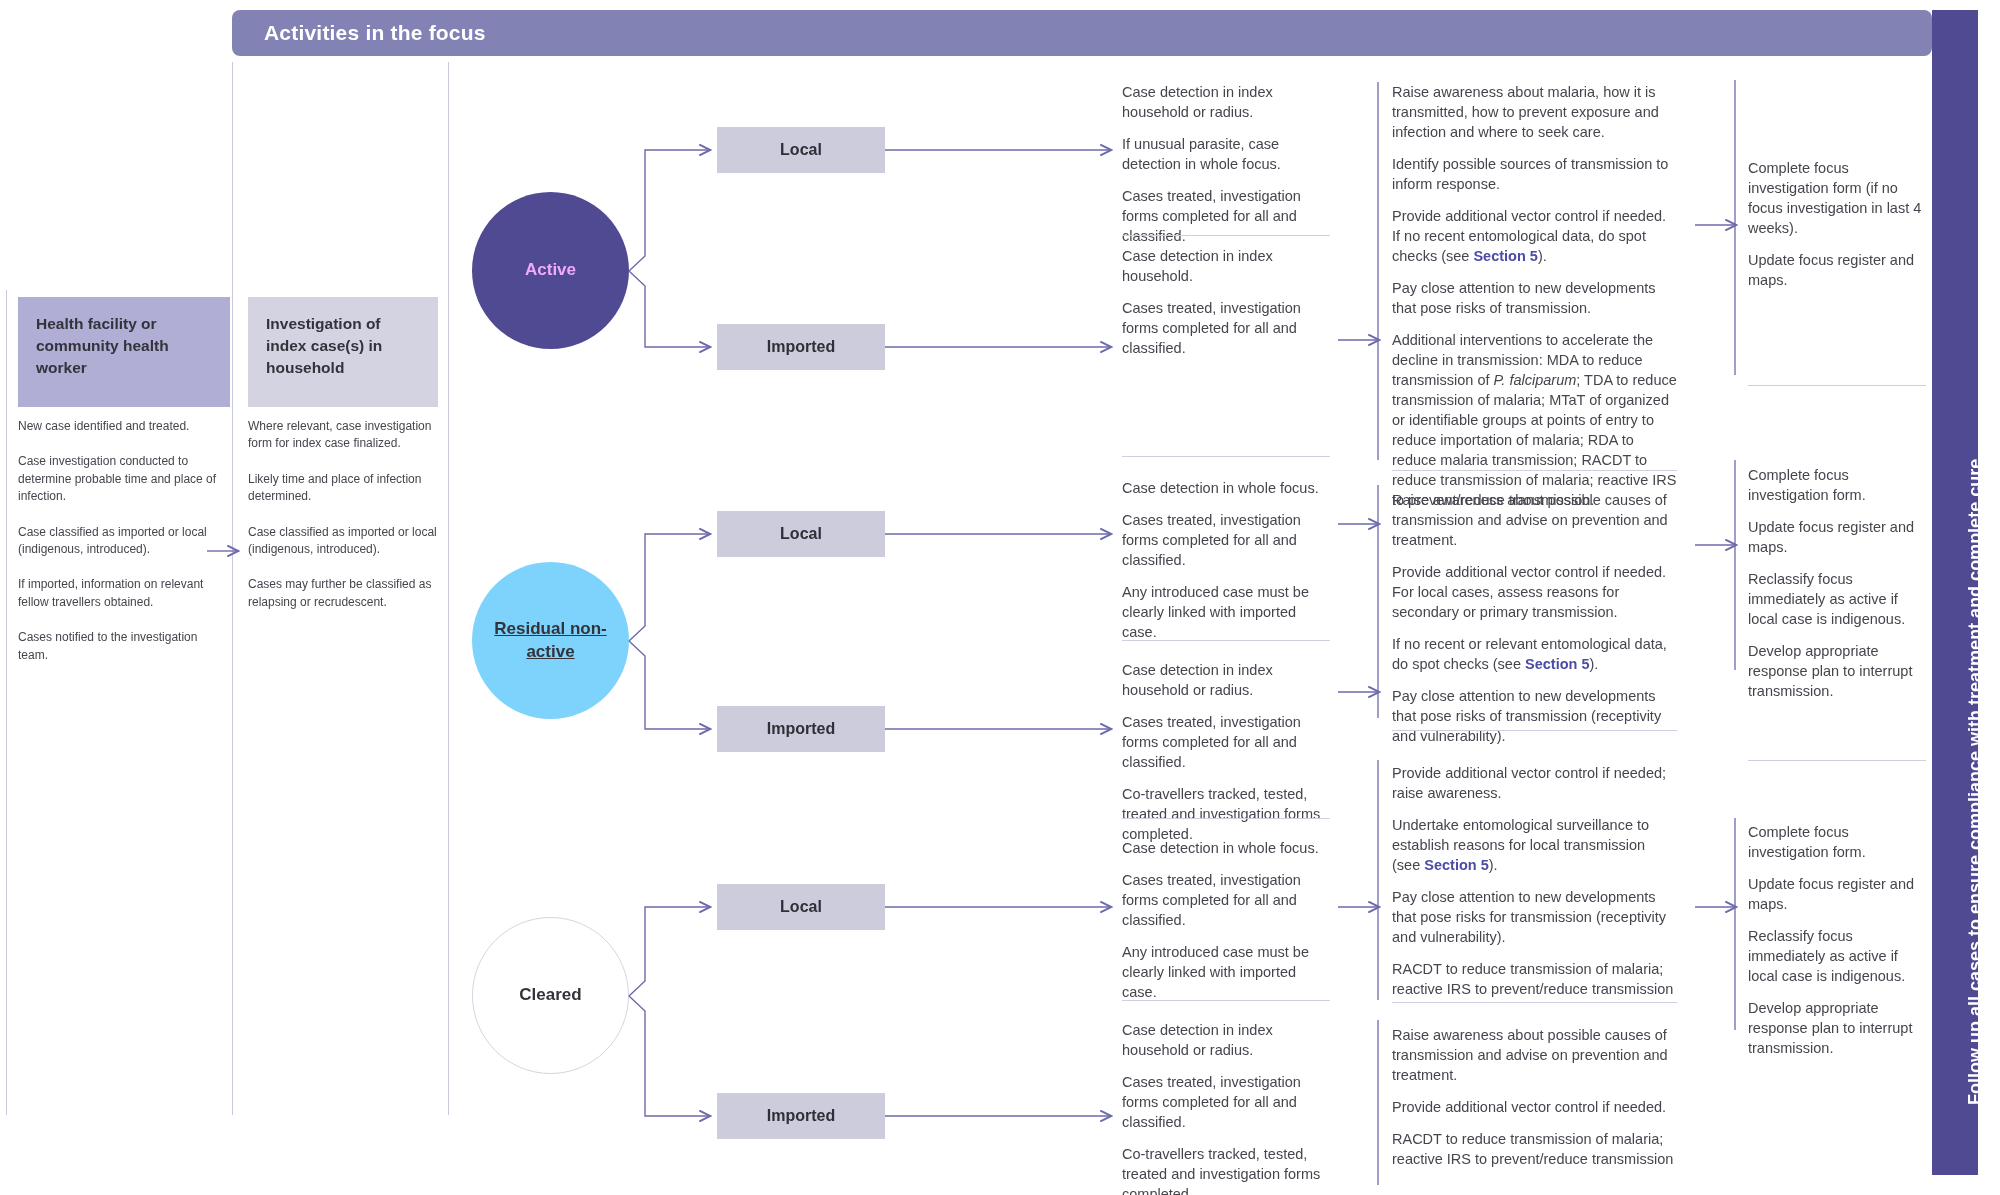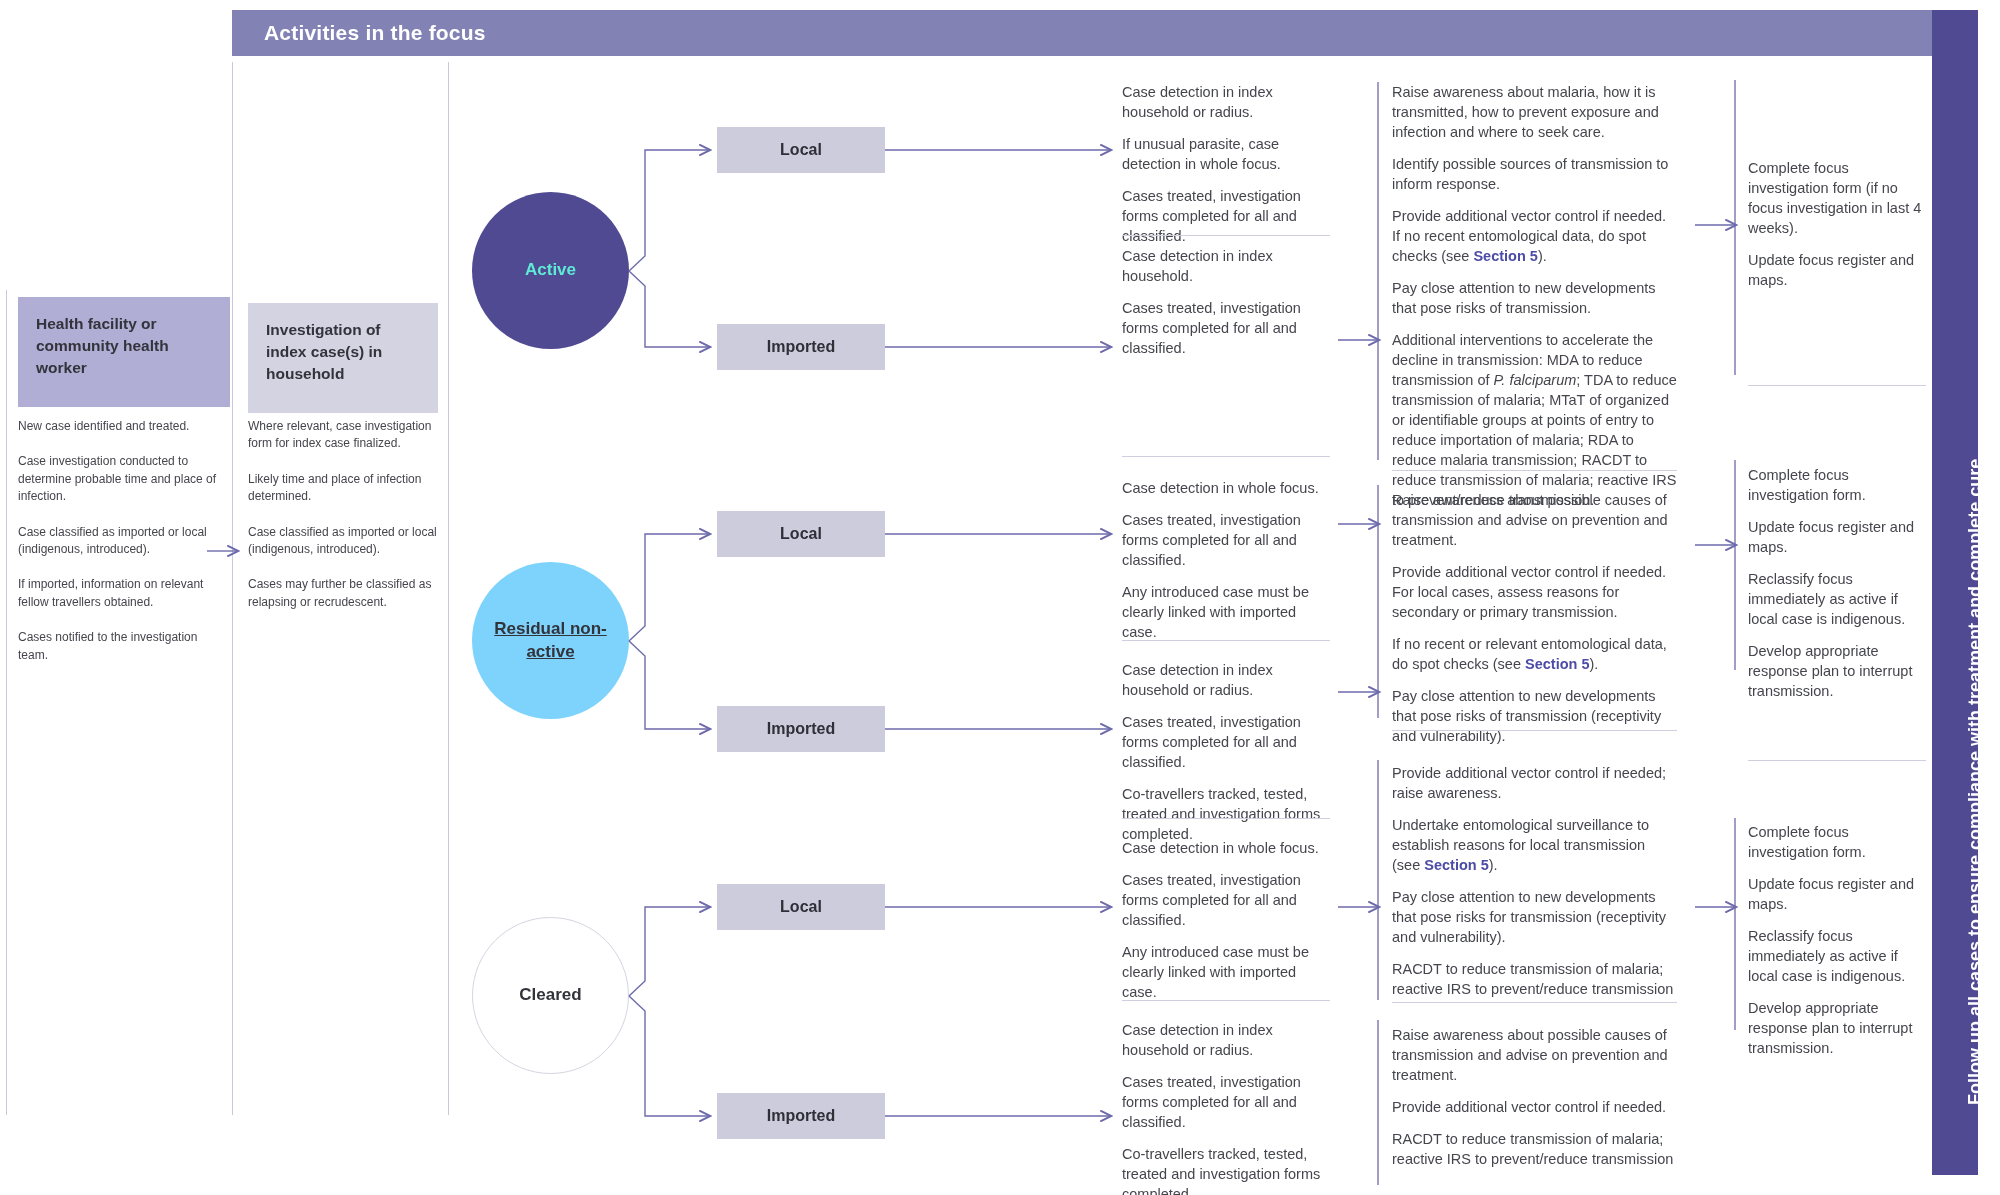--- a/index.html
+++ b/index.html
@@ -10,57 +10,57 @@
     color: #3a3a42;
     overflow: hidden;
   }
   #root { position: relative; width: 2000px; height: 1195px; }
 
   
   .header-bar {
     position: absolute; left: 232px; top: 10px;
     width: 1700px; height: 46px;
     background: #8283b4;
-    display: flex; align-items: center;
+    display: flex; align-items: center; border-radius: 8px;
   }
   .header-title {
     color: #ffffff; font-size: 21px; font-weight: bold;
     letter-spacing: .2px; padding-left: 32px;
   }
 
   
   .vrule { position: absolute; width: 1px; background: #c9c9de; }
 
   
   .colbox {
     position: absolute;
     display: flex; align-items: flex-start;
     font-weight: bold; font-size: 15.5px; line-height: 1.42;
     color: #33333c;
     padding: 16px 16px 16px 18px;
   }
   .col1box { left: 18px; top: 297px; width: 212px; height: 110px; background: #b0aed4; }
-  .col2box { left: 248px; top: 297px; width: 190px; height: 110px; background: #d4d3e2; margin-top: 6px; }
+  .col2box { left: 248px; top: 297px; width: 190px; height: 110px; background: #d4d3e2; }
 
   .coltext {
     position: absolute;
     font-size: 12px; line-height: 1.45;
     color: #45454e;
   }
   .coltext p { margin-bottom: 18px; }
   .col1text { left: 18px; top: 418px; width: 205px; }
   .col2text { left: 248px; top: 418px; width: 190px; }
 
   
   .circle {
     position: absolute; border-radius: 50%;
     display: flex; align-items: center; justify-content: center;
     text-align: center; font-weight: bold; font-size: 17px; line-height: 1.3;
   }
-  .c-active   { left: 472px; top: 192px; width: 157px; height: 157px; background: #504a92; color: #5eead4; }
+  .c-active   { left: 472px; top: 192px; width: 157px; height: 157px; background: #504a92; color: #f0abfc; }
   .c-residual { left: 472px; top: 562px; width: 157px; height: 157px; background: #7dd3fc; color: #33333c; text-decoration: underline; }
   .c-cleared  { left: 472px; top: 917px; width: 157px; height: 157px; background: #ffffff; color: #33333c; border: 1.5px solid #d5d5e2; align-items: center; }
 
   
   .lbox {
     position: absolute; width: 168px; height: 46px;
     background: #ccccdd;
     display: flex; align-items: center; justify-content: center;
     font-weight: bold; font-size: 16px; color: #2f2f38;
   }

